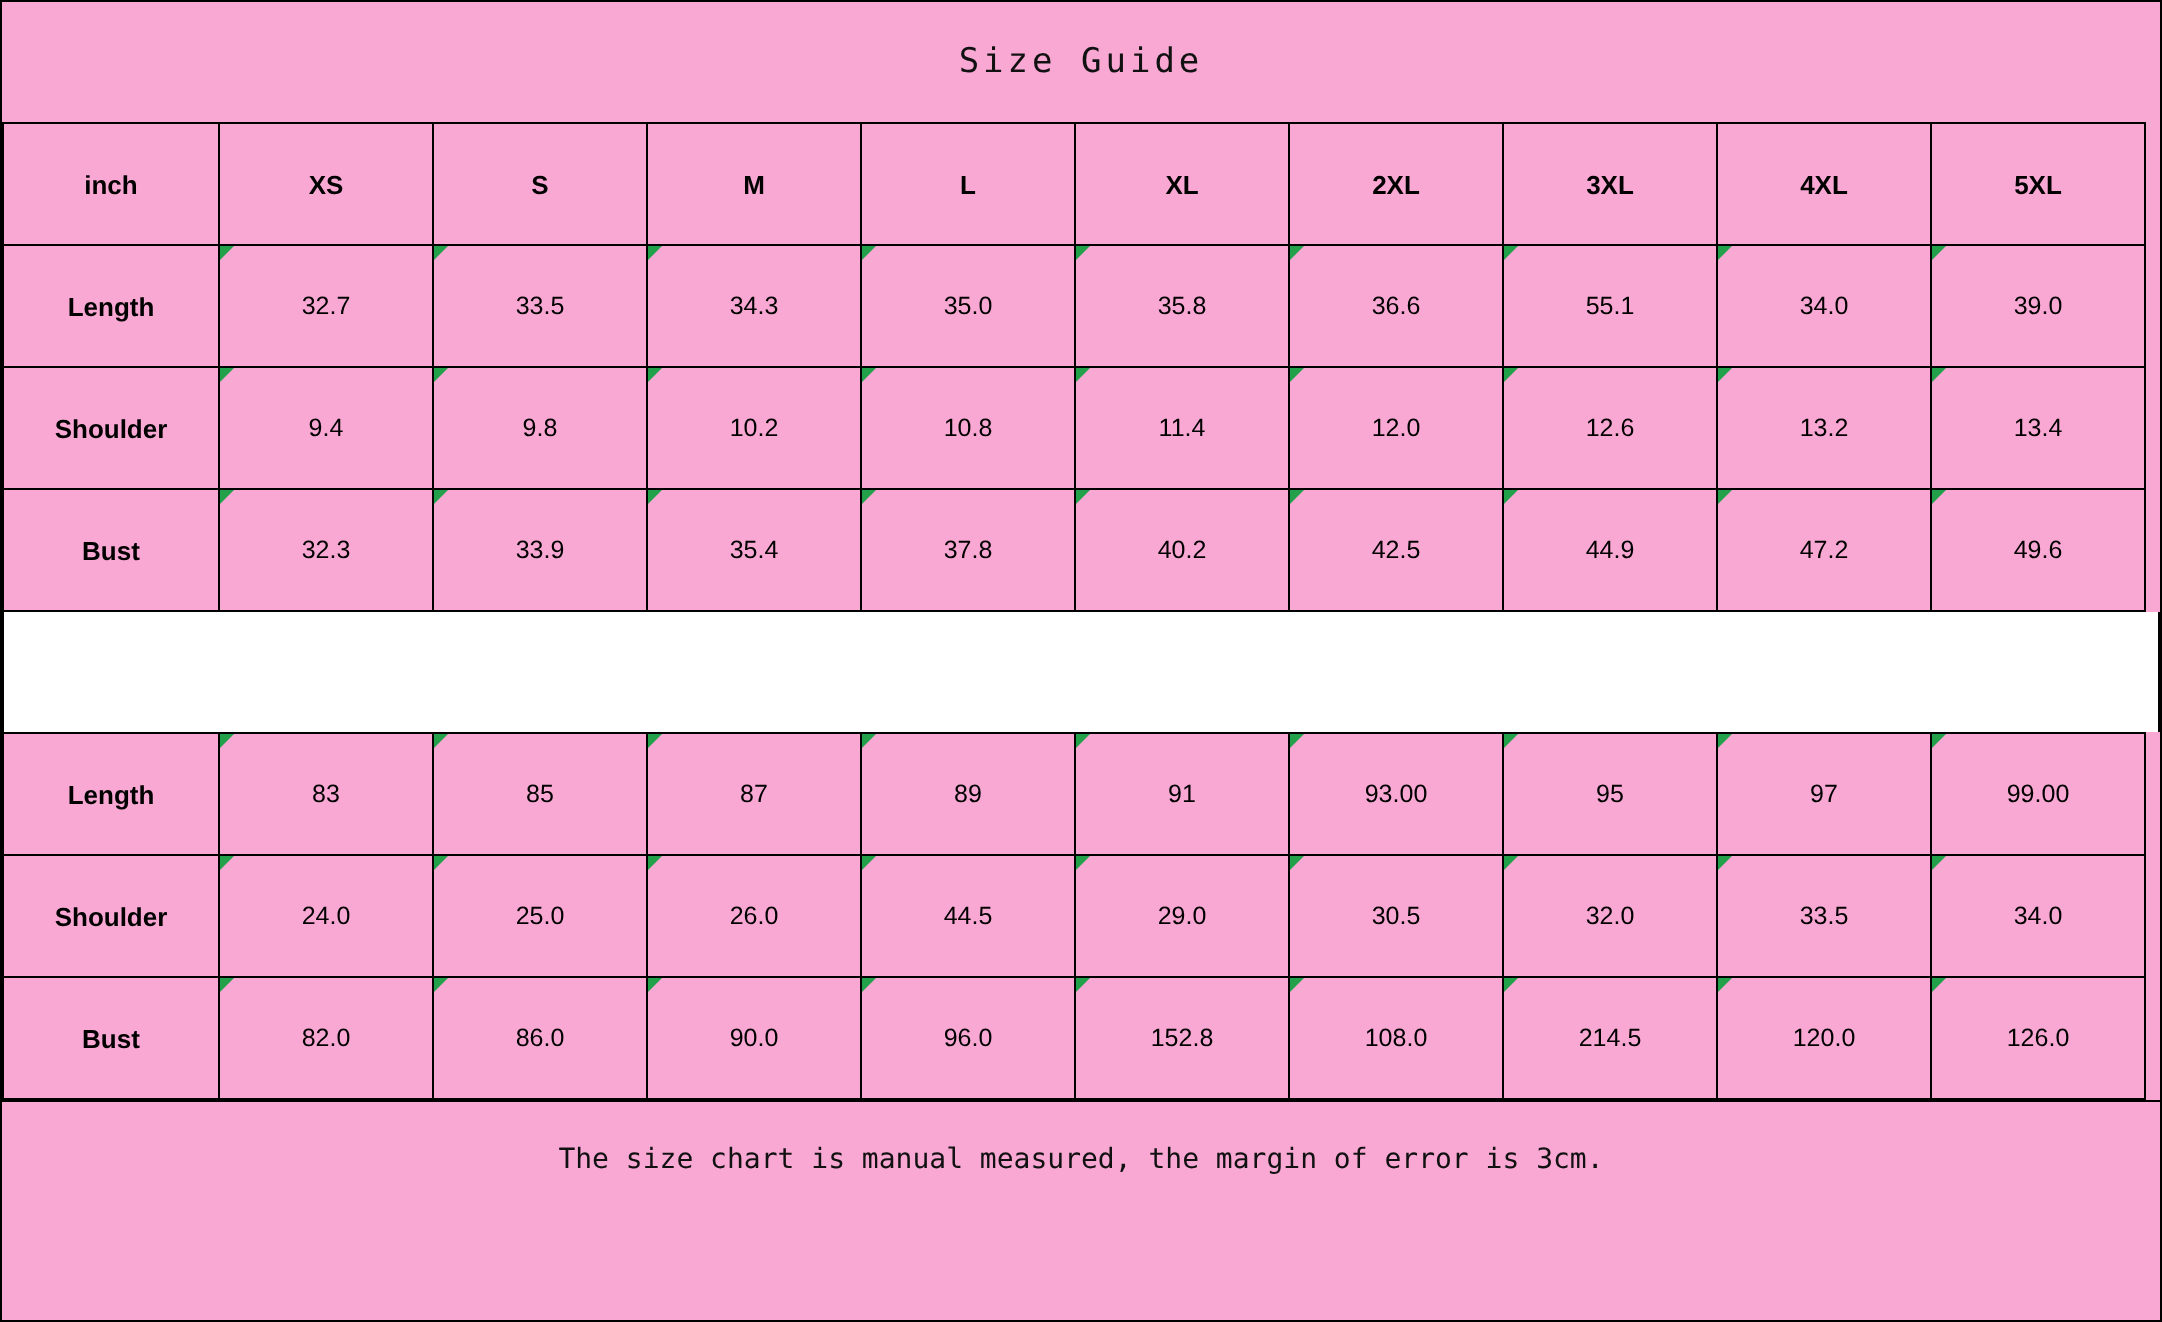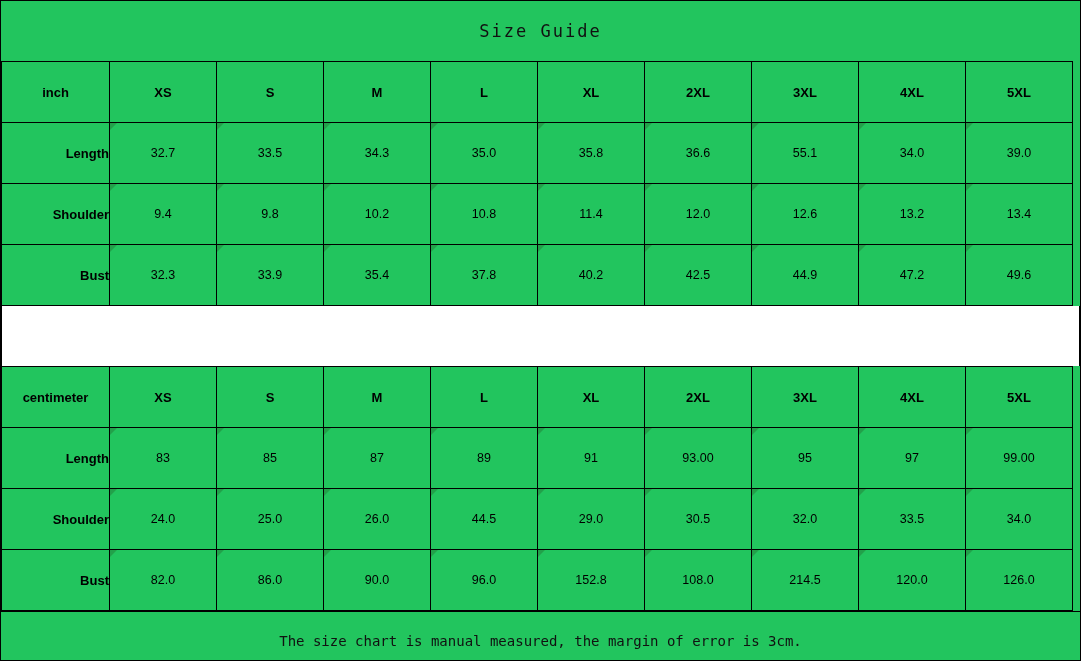--- a/index.html
+++ b/index.html
@@ -13,21 +13,21 @@
     font-family: "Liberation Sans", sans-serif;
     color: #000000;
     overflow: hidden;
   }
   .page {
     position: relative;
     width: 1081px;
     height: 661px;
     box-sizing: border-box;
     border: 1px solid #000000;
-    background: #22c55e;
+    background: #f9a8d4;
   }
   .title {
     height: 60px;
     display: flex;
     align-items: center;
     justify-content: center;
     font-family: "DejaVu Sans Mono", monospace;
     font-size: 17px;
     letter-spacing: 2px;
     color: #111111;
@@ -44,21 +44,20 @@
     text-align: center;
     vertical-align: middle;
     font-size: 12.5px;
     height: 60px;
     padding: 0;
     position: relative;
   }
   table.size-table td.rowhead {
     font-weight: bold;
     font-size: 13px;
-    text-align: right;
   }
   table.size-table td.colhead {
     font-weight: bold;
     font-size: 13px;
   }
   table.size-table tr.header-row td {
     font-weight: bold;
   }
   
   td.mark::before {
@@ -177,32 +176,20 @@
         <col class="rest">
         <col class="rest">
         <col class="rest">
       <col class="rest">
         <col class="rest">
         <col class="rest">
         <col class="rest">
         <col class="rest">
     </colgroup>
     <tbody>
-      <tr class="header-row">
-        <td class="colhead">centimeter</td>
-        <td class="colhead">XS</td>
-        <td class="colhead">S</td>
-        <td class="colhead">M</td>
-        <td class="colhead">L</td>
-        <td class="colhead">XL</td>
-        <td class="colhead">2XL</td>
-        <td class="colhead">3XL</td>
-        <td class="colhead">4XL</td>
-        <td class="colhead">5XL</td>
-      </tr>
 
       <tr>
         <td class="rowhead">Length</td>
         <td class="mark">83</td>
         <td class="mark">85</td>
         <td class="mark">87</td>
         <td class="mark">89</td>
         <td class="mark">91</td>
         <td class="mark">93.00</td>
         <td class="mark">95</td>

